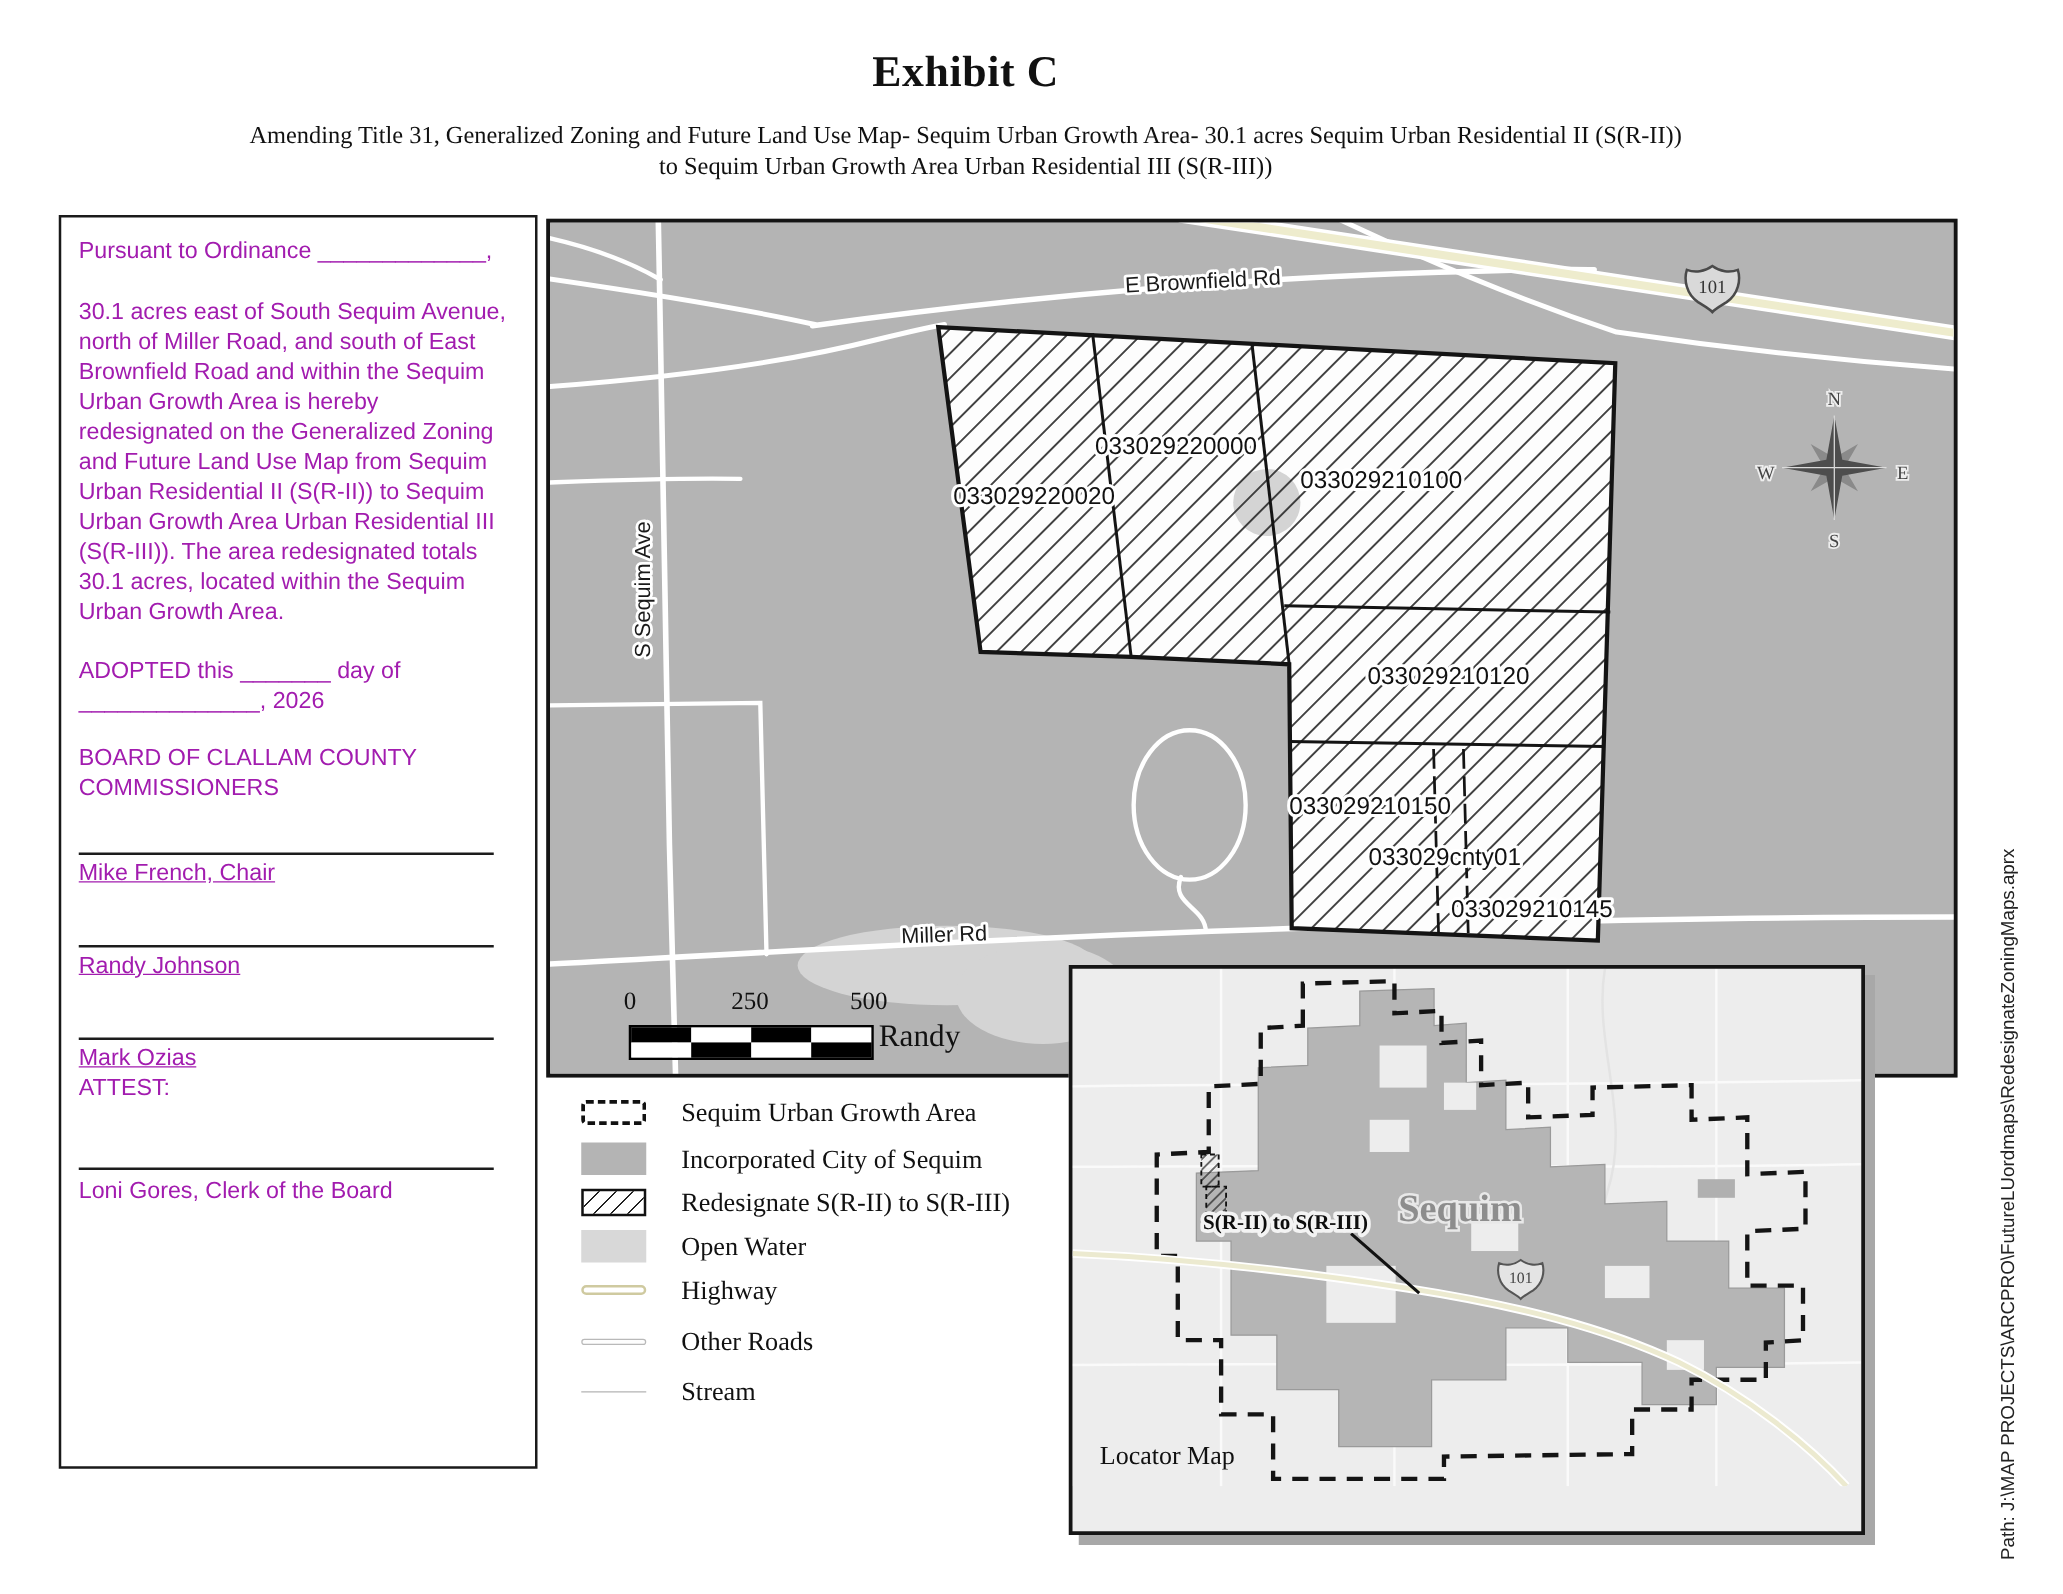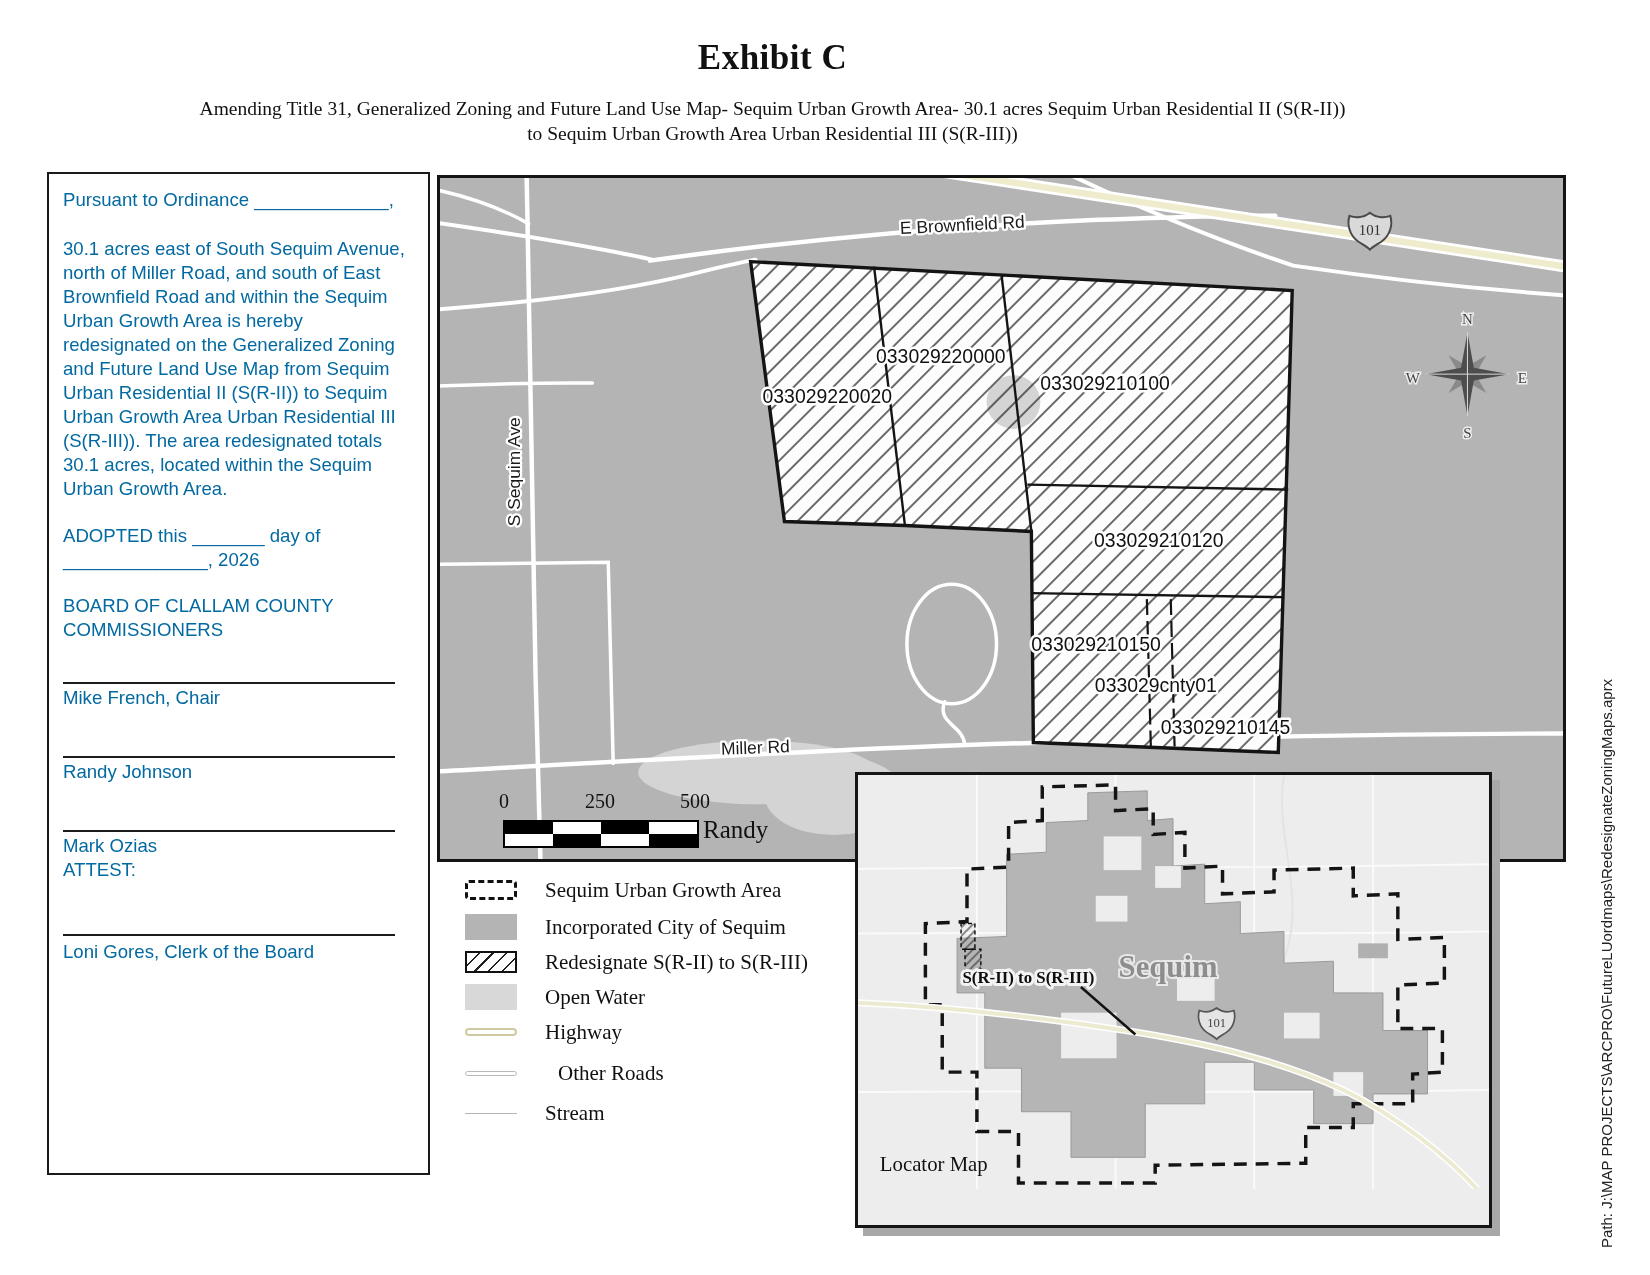--- a/index.html
+++ b/index.html
@@ -7,30 +7,30 @@
         font-family:"Liberation Serif",serif;color:#111;}
 
   
   #hdr{position:absolute;left:0;top:38px;width:1545px;text-align:center;}
   #hdr .title{font-size:35px;font-weight:bold;letter-spacing:.5px;}
   #hdr .sub{font-size:19.5px;line-height:25px;margin-top:18px;}
 
   
   #panel{position:absolute;left:47px;top:172px;width:383px;height:1003px;border:2px solid #1a1a1a;
          box-sizing:border-box;padding:14px 16px 0 14px;font-family:"Liberation Sans",sans-serif;
-         font-size:18.6px;line-height:24px;color:#0369a1;}
+         font-size:18.6px;line-height:24px;color:#a21caf;}
   #panel p{margin:0;}
   #panel .p1{margin-bottom:25px;}
   #panel .p2{margin-bottom:23px;}
   #panel .p3{margin-bottom:22px;}
   #panel .p4{margin-bottom:0;}
   .sig-rule{border-bottom:2px solid #1c1c1c;width:332px;height:0;}
   .sig-rule.first{margin-top:40px;}
   .sig-rule.next{margin-top:46px;}
-  .sig-name{margin-top:2px;}
+  .sig-name{margin-top:2px;text-decoration:underline;}
   .attest{margin-top:48px;}
   .clerk-rule{border-bottom:2px solid #1c1c1c;width:332px;margin-top:52px;}
   .clerk-name{margin-top:4px;}
 
   
   #mainmap{position:absolute;left:437px;top:175px;width:1129px;height:687px;border:3px solid #141414;
            box-sizing:border-box;background:#b4b4b4;overflow:hidden;}
   #mainmap svg{display:block;}
   .map-overlay{position:absolute;font-family:"Liberation Serif",serif;}
   #scale-nums span{position:absolute;top:0;font-size:20px;text-align:center;}
@@ -215,21 +215,21 @@
       <span class="llabel">Redesignate S(R-II) to S(R-III)</span>
     </div>
     <div class="lrow" style="top:115px;">
       <span class="sw sw-water"></span>
       <span class="llabel">Open Water</span>
     </div>
     <div class="lrow" style="top:150px;">
       <span class="sw sw-hwy"></span>
       <span class="llabel">Highway</span>
     </div>
-    <div class="lrow" style="top:191px;gap:13px;">
+    <div class="lrow" style="top:191px;">
       <span class="sw sw-oroads"></span>
       <span class="llabel">Other Roads</span>
     </div>
     <div class="lrow" style="top:231px;">
       <span class="sw sw-stream"></span>
       <span class="llabel">Stream</span>
     </div>
   </div>
 
   <div id="locator">

